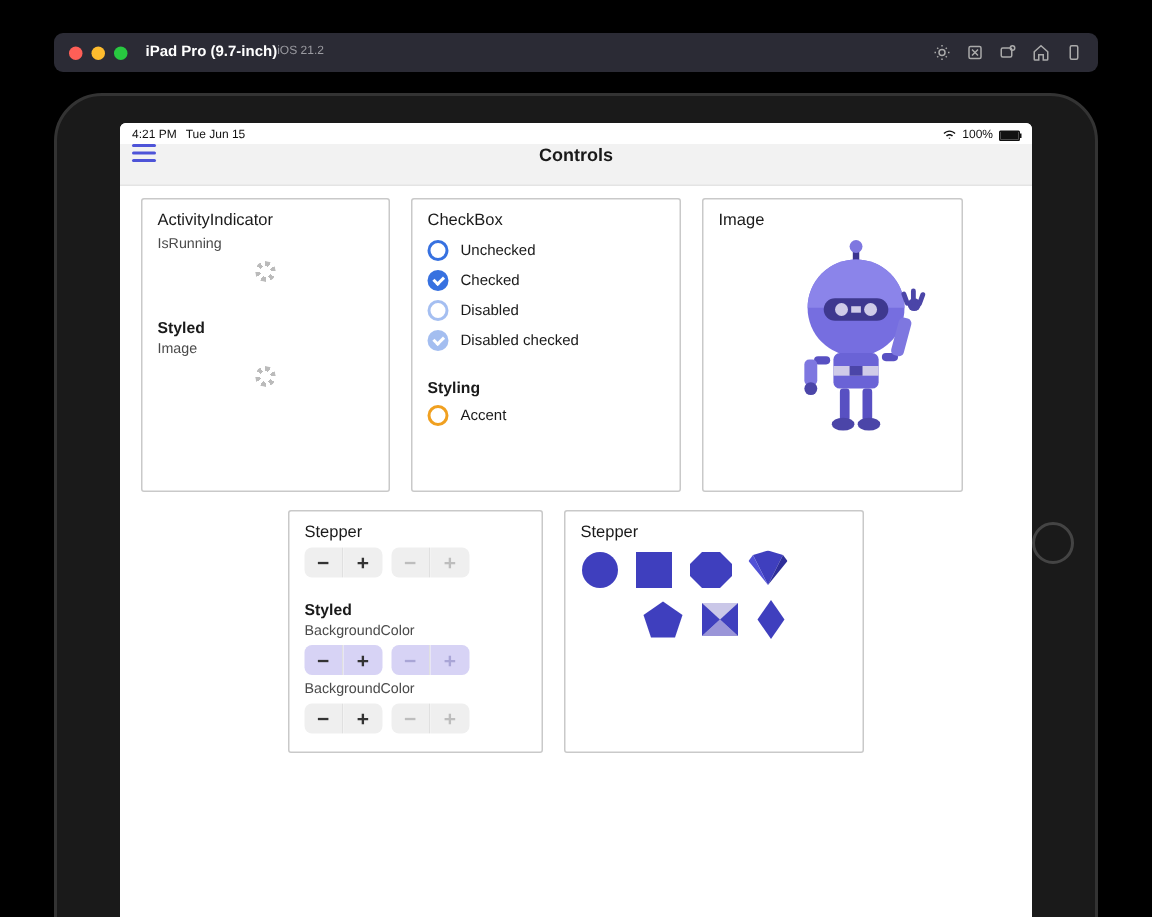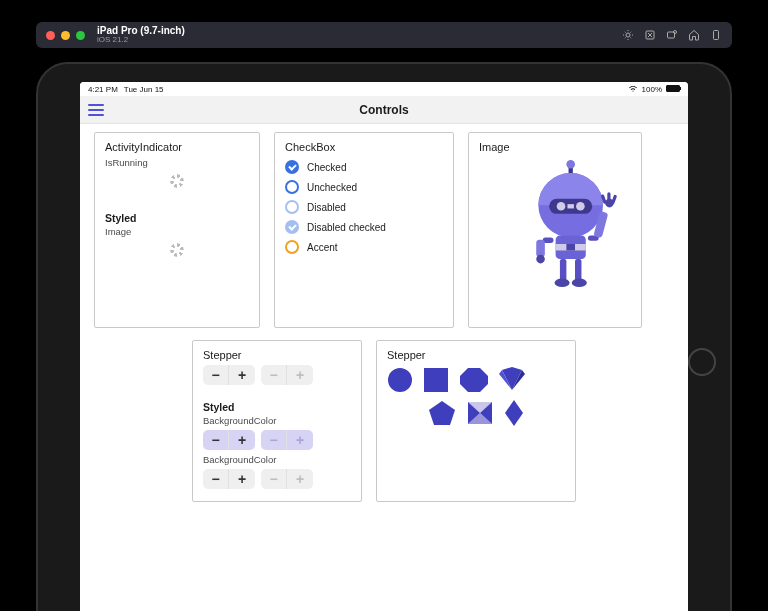--- a/index.html
+++ b/index.html
@@ -24,21 +24,21 @@
     border-radius: 6px;
     display: flex;
     align-items: center;
     padding: 0 10px;
     color: #e5e5e8;
     z-index: 5;
   }
   .traffic { display:flex; gap:6px; margin-right:12px; }
   .dot { width:9px; height:9px; border-radius:50%; }
   .dot.red{background:#ff5f57;} .dot.yellow{background:#febc2e;} .dot.green{background:#28c840;}
-  .win-title { display:flex; flex-direction:column; line-height:1.05; }
+  .win-title { display:flex; line-height:1.05; }
   .win-title .t { font-size:10px; font-weight:600; color:#fff; }
   .win-title .s { font-size:8px; color:#9b9ba1; }
   .win-icons { margin-left:auto; display:flex; gap:10px; align-items:center; color:#aaa; }
   .wi { width:12px; height:12px; }
 
   
   .ipad {
     position: absolute;
     top: 62px;
     left: 36px;
@@ -65,31 +65,31 @@
 
   
   .statusbar {
     height: 14px;
     display:flex; align-items:center;
     padding: 0 8px;
     font-size: 8px;
     color:#111;
     background:#fff;
   }
-  .statusbar .r { margin-left:auto; display:flex; align-items:flex-start; gap:4px; }
+  .statusbar .r { margin-left:auto; display:flex; align-items:flex-end; gap:4px; }
   .battery { width:14px; height:7px; border:1px solid #111; border-radius:1px; position:relative;}
   .battery:after{content:"";position:absolute;right:-2px;top:1.5px;width:1.5px;height:3px;background:#111;}
   .battery i{display:block;width:100%;height:100%;background:#111;}
 
   
   .navbar {
     height: 28px;
     background:#f2f2f2;
     border-bottom:1px solid #e4e4e4;
-    display:flex; align-items:center;
+    display:flex; align-items:flex-start;
     position:relative;
     padding: 0 8px;
   }
   .hamburger { width:16px; height:12px; display:flex; flex-direction:column; justify-content:space-between; cursor:pointer;}
   .hamburger span{height:2px;background:#4e54d8;border-radius:1px;}
   .navtitle { position:absolute; left:0; right:0; text-align:center; font-weight:600; font-size:12px;}
 
   
   .gallery {
     flex:1;
@@ -227,35 +227,36 @@
           <div class="muted">IsRunning</div>
           <div class="spinner-slot"><span class="spinner"></span></div>
           <div class="subhead">Styled</div>
           <div class="muted">Image</div>
           <div class="spinner-slot"><span class="spinner accent"></span></div>
         </div>
 
         <div class="card checkbox">
           <div class="card-title">CheckBox</div>
           <div class="cb-row">
+            <span class="cb"></span>
+            <span>Unchecked</span>
+          </div>
+          <div class="cb-row">
             <span class="cb checked"></span>
             <span>Checked</span>
           </div>
           <div class="cb-row">
-            <span class="cb"></span>
-            <span>Unchecked</span>
-          </div>
-          <div class="cb-row">
             <span class="cb disabled"></span>
             <span>Disabled</span>
           </div>
           <div class="cb-row">
             <span class="cb checked disabled"></span>
             <span>Disabled checked</span>
           </div>
+          <div class="subhead">Styling</div>
           <div class="cb-row">
             <span class="cb accent"></span>
             <span>Accent</span>
           </div>
         </div>
 
         <div class="card image">
           <div class="card-title">Image</div>
           <div class="robot-wrap">
             <svg viewBox="0 0 120 130" xmlns="http://www.w3.org/2000/svg">

